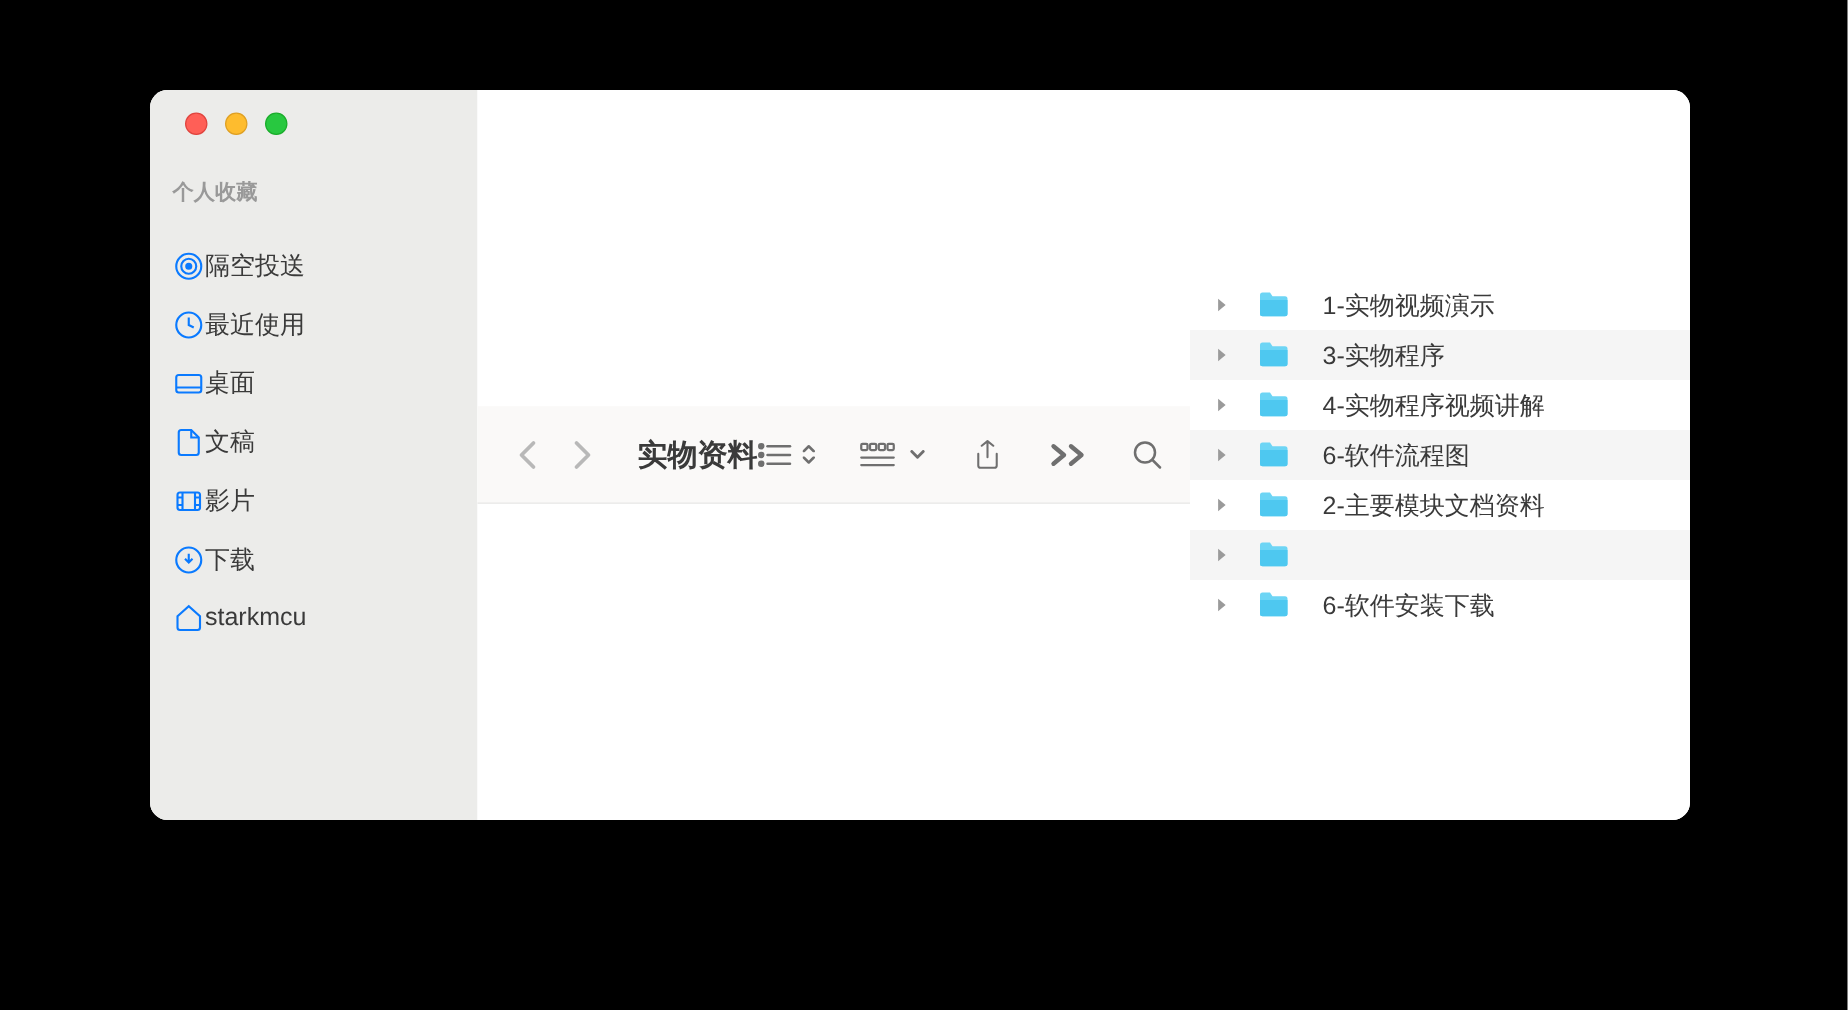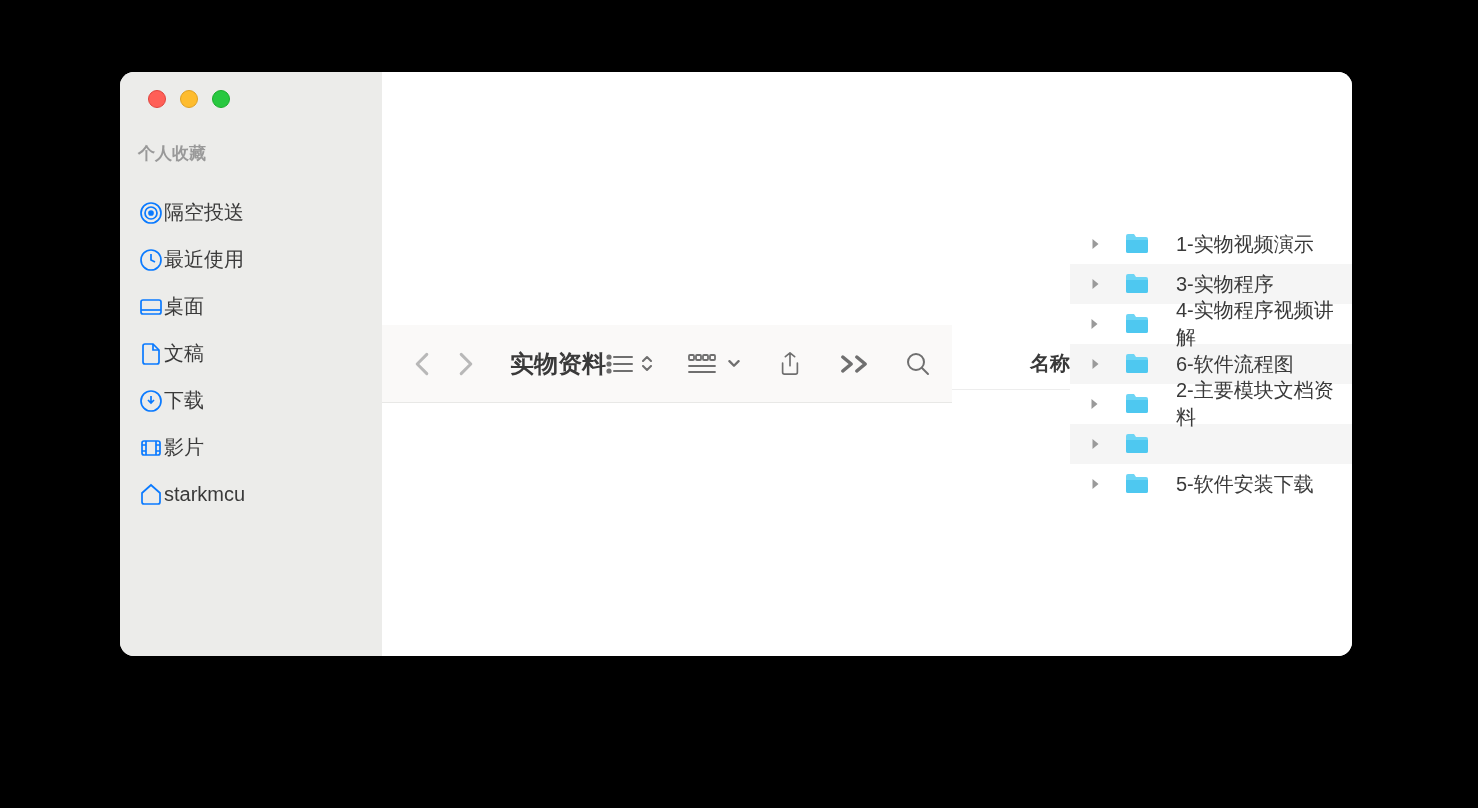--- a/index.html
+++ b/index.html
@@ -220,34 +220,34 @@
         <svg viewBox="0 0 24 24" fill="none" stroke="currentColor" stroke-width="1.7">
             <path d="M14 2H6a2 2 0 0 0-2 2v16a2 2 0 0 0 2 2h12a2 2 0 0 0 2-2V8l-6-6z"></path>
             <path d="M14 2v6h6"></path>
           </svg>
       </span>
       <span class="sidebar-label">文稿</span>
     </div>
     <div class="sidebar-item">
       <span class="sidebar-icon">
         <svg viewBox="0 0 24 24" fill="none" stroke="currentColor" stroke-width="1.7">
+            <rect x="3" y="5" width="18" height="14" rx="2"></rect>
+            <path d="M7 5v14M17 5v14M3 9h4M3 15h4M17 9h4M17 15h4"></path>
+          </svg>
+      </span>
+      <span class="sidebar-label">影片</span>
+    </div>
+    <div class="sidebar-item">
+      <span class="sidebar-icon">
+        <svg viewBox="0 0 24 24" fill="none" stroke="currentColor" stroke-width="1.7">
             <circle cx="12" cy="12" r="10"></circle>
             <path d="M12 7v7M9 11l3 3 3-3"></path>
           </svg>
       </span>
       <span class="sidebar-label">下载</span>
-    </div>
-    <div class="sidebar-item">
-      <span class="sidebar-icon">
-        <svg viewBox="0 0 24 24" fill="none" stroke="currentColor" stroke-width="1.7">
-            <rect x="3" y="5" width="18" height="14" rx="2"></rect>
-            <path d="M7 5v14M17 5v14M3 9h4M3 15h4M17 9h4M17 15h4"></path>
-          </svg>
-      </span>
-      <span class="sidebar-label">影片</span>
     </div>
     <div class="sidebar-item">
       <span class="sidebar-icon">
         <svg viewBox="0 0 24 24" fill="none" stroke="currentColor" stroke-width="1.7">
             <path d="M3 11l9-8 9 8v9a2 2 0 0 1-2 2H5a2 2 0 0 1-2-2v-9z"></path>
           </svg>
       </span>
       <span class="sidebar-label">starkmcu</span>
     </div>
   </div>
@@ -309,23 +309,20 @@
         </div>
         <div class="toolbar-btn">
           <svg viewBox="0 0 24 24" fill="none" stroke="currentColor" stroke-width="2" stroke-linecap="round">
               <circle cx="10" cy="10" r="8"></circle>
               <path d="M16 16l6 6"></path>
             </svg>
         </div>
       </div>
     </div>
 
-    <div class="list-header">
-      <span class="list-header-label">名称</span>
-    </div>
 
     <div class="list-body">
       <div class="list-row">
         <span class="disclosure">
             <svg viewBox="0 0 8 12" fill="currentColor">
               <path d="M1 1l6 5-6 5z"></path>
             </svg>
           </span>
         <span class="folder-icon">
           <svg viewBox="0 0 26 22">
@@ -409,17 +406,17 @@
             <svg viewBox="0 0 8 12" fill="currentColor">
               <path d="M1 1l6 5-6 5z"></path>
             </svg>
           </span>
         <span class="folder-icon">
             <svg viewBox="0 0 26 22">
               <path d="M2 3a2 2 0 0 1 2-2h6l2 3h10a2 2 0 0 1 2 2v12a2 2 0 0 1-2 2H4a2 2 0 0 1-2-2V3z" fill="#6dd5f5"></path>
               <path d="M2 7h22v11a2 2 0 0 1-2 2H4a2 2 0 0 1-2-2V7z" fill="#4ec8f0"></path>
             </svg>
           </span>
-        <span class="row-name">5-软件安装下载</span>
+        <span class="row-name">6-软件安装下载</span>
       </div>
     </div>
   </div>
 </div>
 
 </body></html>

